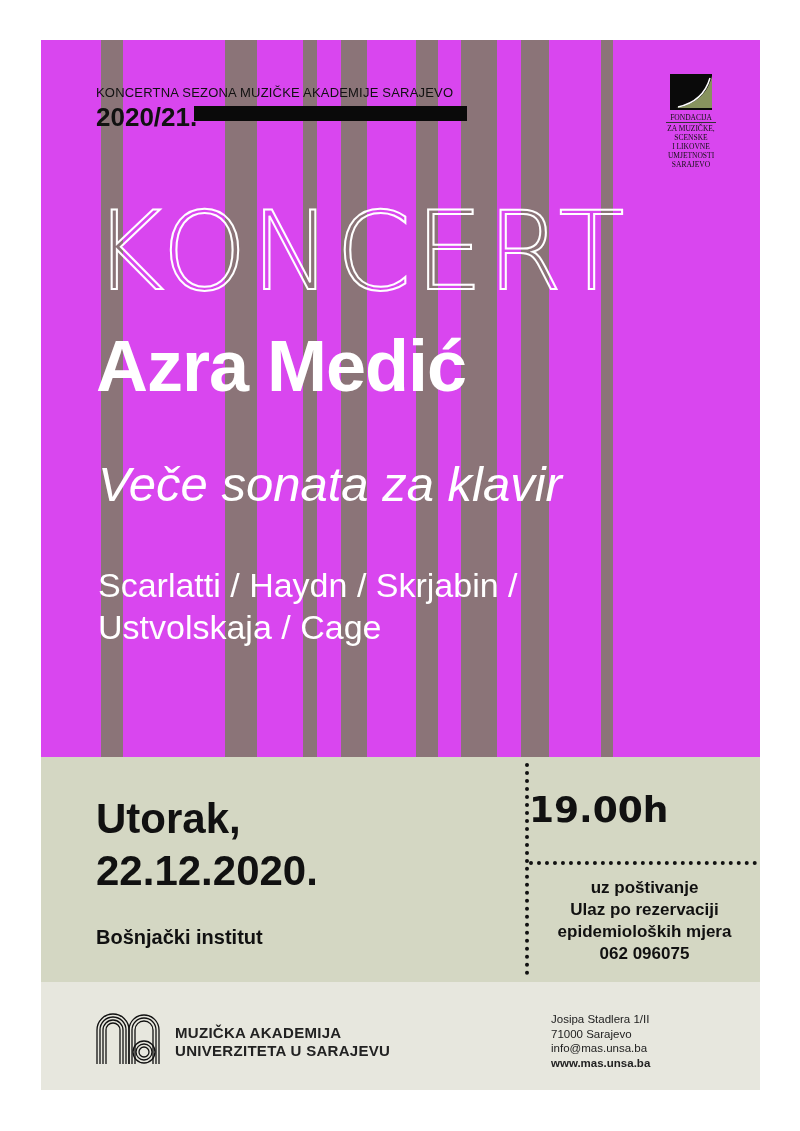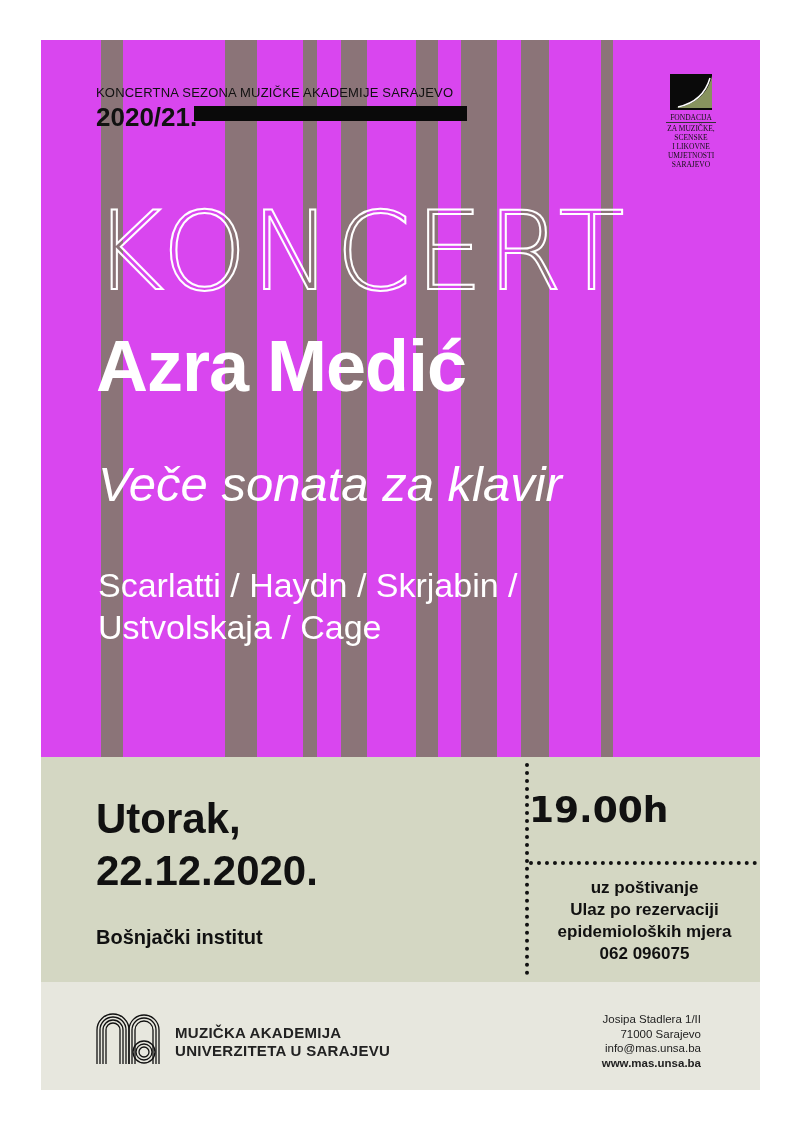--- a/index.html
+++ b/index.html
@@ -81,21 +81,21 @@
   .footer {
     position: absolute; left: 0; top: 942px; width: 719px; height: 108px; background: #e7e7de;
   }
   .ma-logo { position: absolute; left: 54px; top: 30px; width: 66px; height: 52px; }
   .ma-name {
     position: absolute; left: 134px; top: 42px; font-size: 15px; color: #222; line-height: 18px;
     letter-spacing: 0.3px;
     font-weight: bold;
   }
   .contact {
-    position: absolute; left: 510px; top: 30px; width: 150px; text-align: right;
+    position: absolute; left: 510px; top: 30px; width: 150px; text-align: left;
     font-size: 11.5px; color: #222; line-height: 14.5px;
   }
   .contact .web { font-weight: bold; }
 </style>
 </head>
 <body>
 
 <div class="poster">
 
   <div class="green">

